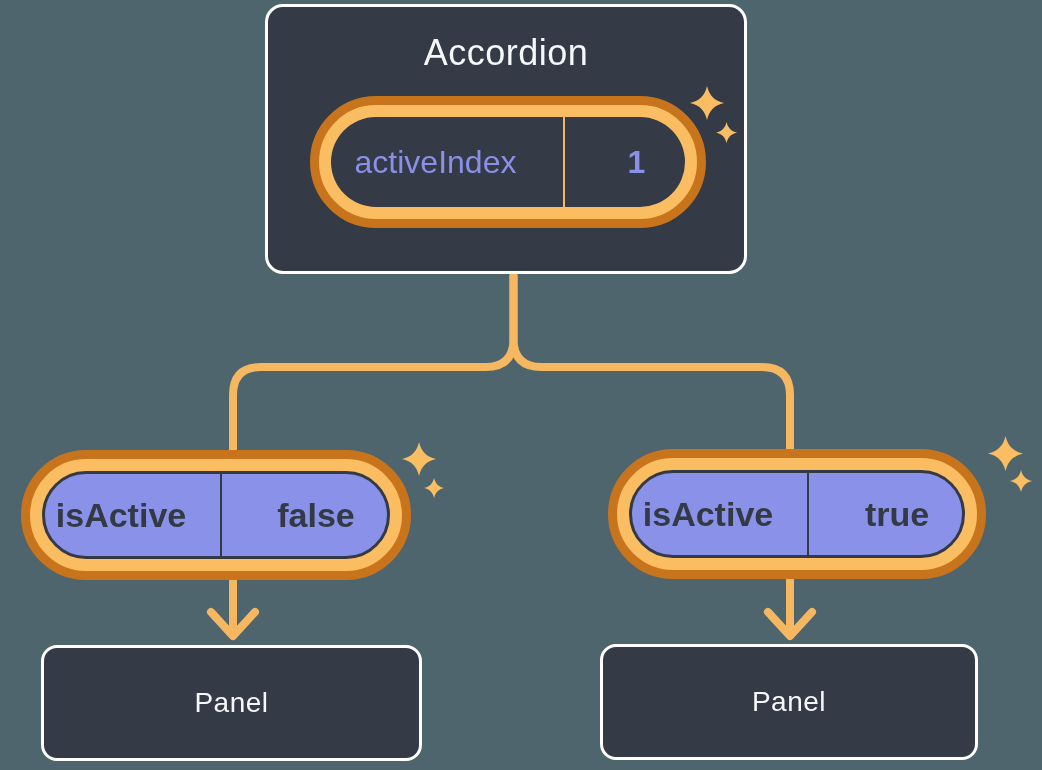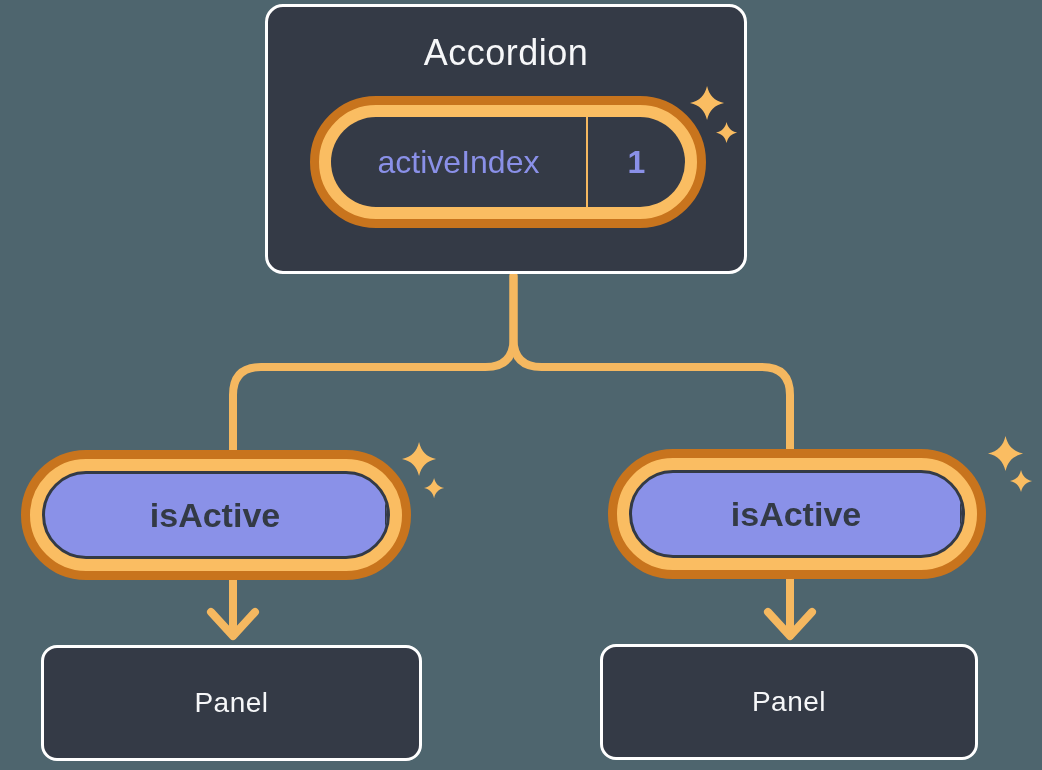--- a/index.html
+++ b/index.html
@@ -67,20 +67,21 @@
     background:var(--ring-light);
     border-radius:999px;
     padding:12px;
     z-index:2;
   }
   .pill-core{
     width:100%;height:100%;
     border-radius:999px;
     display:flex;align-items:stretch;
     overflow:hidden;
+    gap:23px;
   }
   .pill-label{
     flex:1;display:flex;align-items:center;justify-content:center;
   }
   .pill-value{
     display:flex;align-items:center;justify-content:center;
     font-weight:bold;
   }
   .pill-divider{width:2px;align-self:stretch;}
 
@@ -133,27 +134,29 @@
       <span class="pill-label">activeIndex</span>
       <span class="pill-divider"></span>
       <span class="pill-value">1</span>
     </div>
   </div>
 
   <div class="pill prop-pill pill-left">
     <div class="pill-core">
       <span class="pill-label">isActive</span>
       <span class="pill-divider"></span>
+      <span class="pill-value">false</span>
     </div>
   </div>
 
   <div class="pill prop-pill pill-right">
     <div class="pill-core">
       <span class="pill-label">isActive</span>
       <span class="pill-divider"></span>
+      <span class="pill-value">true</span>
     </div>
   </div>
 
   <div class="node panel-node panel-left">
     <span>Panel</span>
   </div>
   <div class="node panel-node panel-right">
     <span>Panel</span>
   </div>
 

